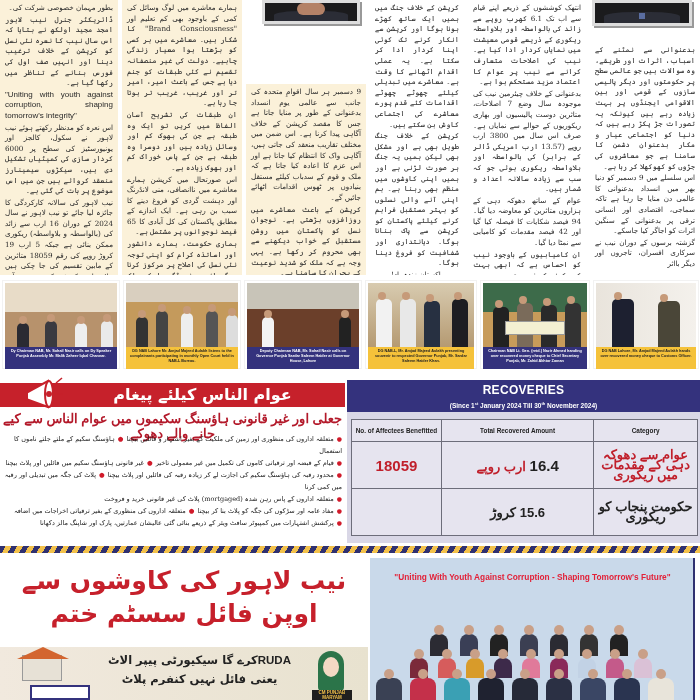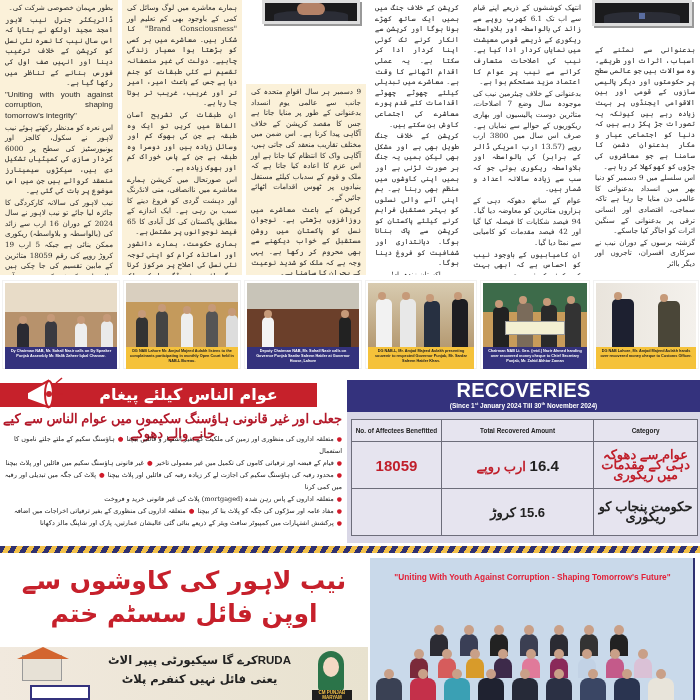--- a/index.html
+++ b/index.html
@@ -25,31 +25,31 @@
 .strip{position:absolute;left:0;top:278px;width:700px;height:93px;background:#fff}
 .photo{position:absolute;top:2px;height:89px;border:1px solid #f2f2f2}
 .photo .img{position:absolute;left:2px;right:2px;top:2px;height:64px;overflow:hidden}
 .photo .cap{position:absolute;left:2px;right:2px;top:66px;height:22px;font-family:"Liberation Sans",sans-serif;font-size:3.8px;line-height:5px;text-align:center;padding:2px 4px;font-weight:bold}
 .cap.blue{background:#34327d;color:#fff}
 .cap.yellow{background:#f5c23a;color:#222}
 .fig{position:absolute;bottom:0;width:12px;border-radius:5px 5px 0 0}
 .fig .hd{position:absolute;top:-7px;left:2px;width:8px;height:8px;border-radius:50%;background:#c69a79}
 
 .msg{position:absolute;left:0;top:373px;width:345px;height:168px;background:#fff}
-.banner{position:absolute;left:0;top:10px;width:317px;height:24px;background:#c6212b;color:#fff;direction:rtl;text-align:center;font-size:16px;font-weight:bold;line-height:24px;font-family:"DejaVu Sans",sans-serif;padding-left:60px}
+.banner{position:absolute;left:0;top:10px;width:345px;height:24px;background:#c6212b;color:#fff;direction:rtl;text-align:center;font-size:16px;font-weight:bold;line-height:24px;font-family:"DejaVu Sans",sans-serif;padding-left:60px}
 .mega{position:absolute;left:18px;top:2px;width:46px;height:38px}
 .headline{position:absolute;left:0;top:38px;width:345px;direction:rtl;text-align:center;color:#b3192a;font-size:13px;font-weight:bold;font-family:Liberation Sans, sans-serif}
 .points{position:absolute;left:4px;top:60px;width:338px;direction:rtl;font-size:6.5px;line-height:12px;color:#222;font-family:"DejaVu Serif",serif}
 .points li{list-style:none}
 .points li::before{content:"●";color:#d11a2a;margin-left:3px;font-size:6px}
 .points .sep{color:#d11a2a;margin:0 3px}
 
 .rec{position:absolute;left:347px;top:380px;width:353px;height:163px;background:#d9d7e6}
 .rec-head{position:absolute;left:0;top:0;width:353px;height:32px;background:#34327d;color:#fff;text-align:center;font-family:"Liberation Sans",sans-serif}
-.rec-title{font-size:20px;font-weight:bold;line-height:18px;padding-top:1px;letter-spacing:.3px}
+.rec-title{font-size:12px;font-weight:bold;line-height:18px;padding-top:1px;letter-spacing:.3px}
 .rec-sub{font-size:6.5px;font-weight:bold;line-height:9px}
 .rec-sub sup{font-size:4px}
 table.rt{position:absolute;left:4px;top:39px;width:347px;border-collapse:collapse;background:#e6e4ef;font-family:"Liberation Sans",sans-serif}
 .rt th,.rt td{border:1px solid #6d6d7a;text-align:center;color:#222}
 .rt th{font-size:6.4px;height:22px;background:#e6e4ef;font-weight:bold}
 .rt td{height:47px}
 .rt .num{color:#c01f2b;font-size:15px;font-weight:bold}
 .rt .amt{font-size:13px;font-weight:bold;direction:rtl}
 .rt .amt .r{color:#c01f2b}
 .rt .cat{direction:rtl;font-size:13px;line-height:10px;font-weight:bold;padding:2px}

